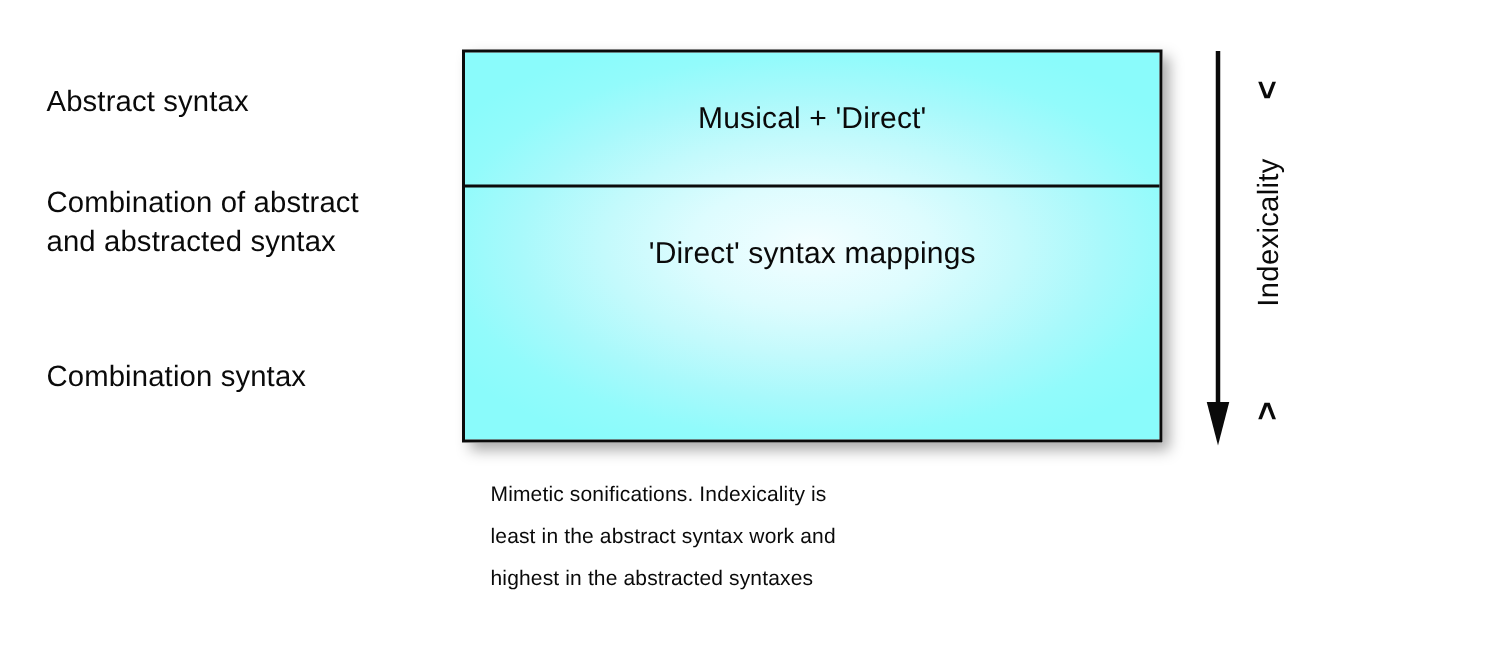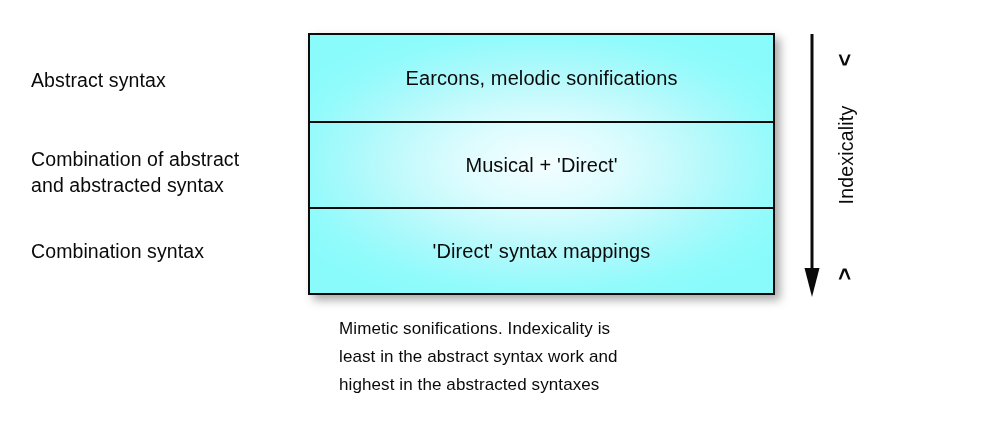--- a/index.html
+++ b/index.html
@@ -26,22 +26,22 @@
   
   .row-label {
     position: absolute;
     left: 31px;
     font-size: 19.5px;
     line-height: 26px;
     color: #0a0a0a;
     white-space: pre-line;
     letter-spacing: 0.1px;
   }
-  #label-abstract-syntax      { top: 67px; }
-  #label-combination          { top: 146px; }
+  #label-abstract-syntax      { top: 55px; }
+  #label-combination          { top: 122px; }
   #label-abstracted-syntax    { top: 238px; }
 
   
   #stack-box {
     position: absolute;
     left: 308px;
     top: 33px;
     width: 467px;
     height: 262px;
     border: 2px solid #0b0b0b;
@@ -122,45 +122,41 @@
     letter-spacing: 0.2px;
     transform: rotate(-90deg);
   }
 
   
   #caption {
     position: absolute;
     left: 327px;
     top: 315px;
     width: 430px;
-    font-size: 17px;
+    font-size: 14px;
     line-height: 28px;
     color: #0a0a0a;
     white-space: pre-line;
     letter-spacing: 0.1px;
-    margin-left: 12px;
   }
 </style>
 </head>
 <body>
 
 <div id="canvas">
 
   <div class="row-label" id="label-abstract-syntax">Abstract syntax</div>
 
   <div class="row-label" id="label-combination">Combination of abstract
 and abstracted syntax</div>
 
   <div class="row-label" id="label-abstracted-syntax">Combination syntax</div>
 
   <div id="stack-box">
 
-    <div class="stack-row" id="stack-row-0">
-      <span class="stack-row-text">Earcons, melodic sonifications</span>
-    </div>
 
     <div class="stack-row" id="stack-row-1">
       <span class="stack-row-text">Musical + 'Direct'</span>
     </div>
 
     <div class="stack-row" id="stack-row-2">
       <span class="stack-row-text">'Direct' syntax mappings</span>
     </div>
 
   </div>

